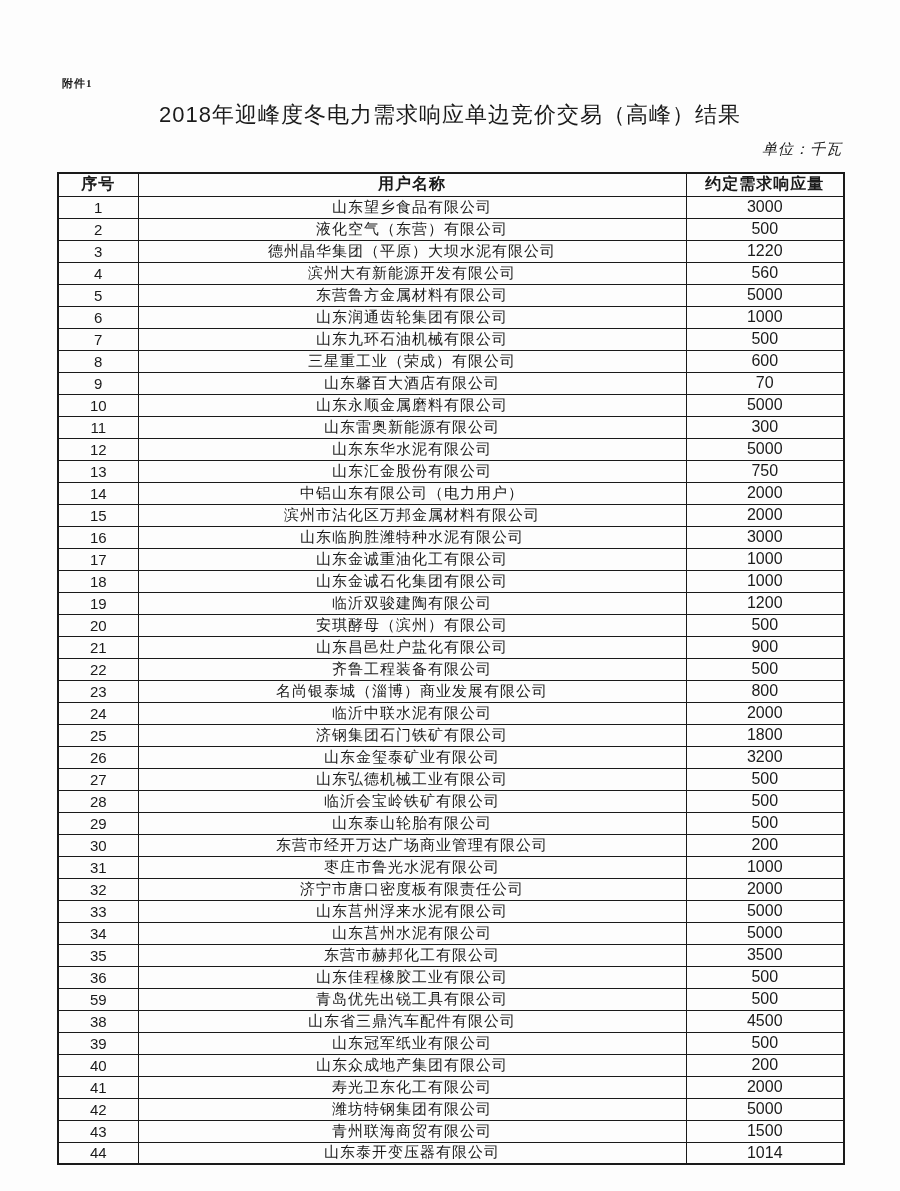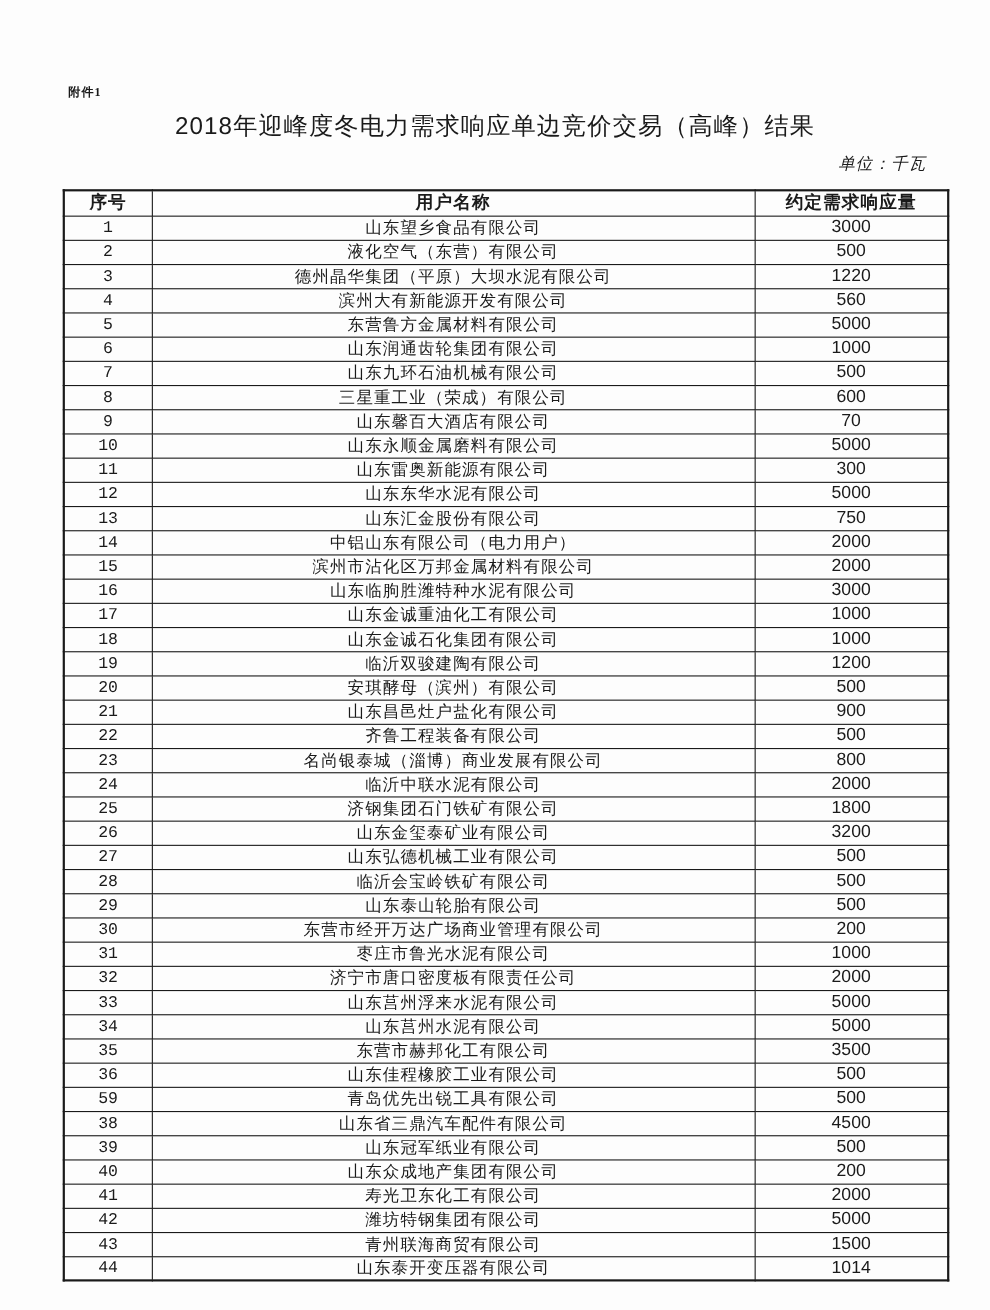--- a/index.html
+++ b/index.html
@@ -57,23 +57,23 @@
     overflow: hidden;
     white-space: nowrap;
   }
   table.result-table th {
     height: 23px;
     font-size: 16px;
     font-weight: bold;
     letter-spacing: 1px;
   }
   table.result-table td { height: 22px; }
-  .col-index  { width: 80px;  font-size: 15px; font-family: Liberation Mono, monospace; }
+  .col-index  { width: 80px;  font-size: 15px; font-family: Liberation Sans, sans-serif; }
   .col-name   { width: 548px; font-size: 15px; letter-spacing: 1px; }
-  .col-amount { width: 176px; font-size: 16px; font-family: "Liberation Sans", "DejaVu Sans", sans-serif; margin-top: 12px; }
+  .col-amount { width: 158px; font-size: 16px; font-family: "Liberation Sans", "DejaVu Sans", sans-serif; margin-top: 12px; }
 </style>
 </head>
 <body>
 
 <div class="attachment">附件1</div>
 
 <h1 class="doc-title">2018年迎峰度冬电力需求响应单边竞价交易（高峰）结果</h1>
 
 <div class="unit-note">单位：千瓦</div>
 

